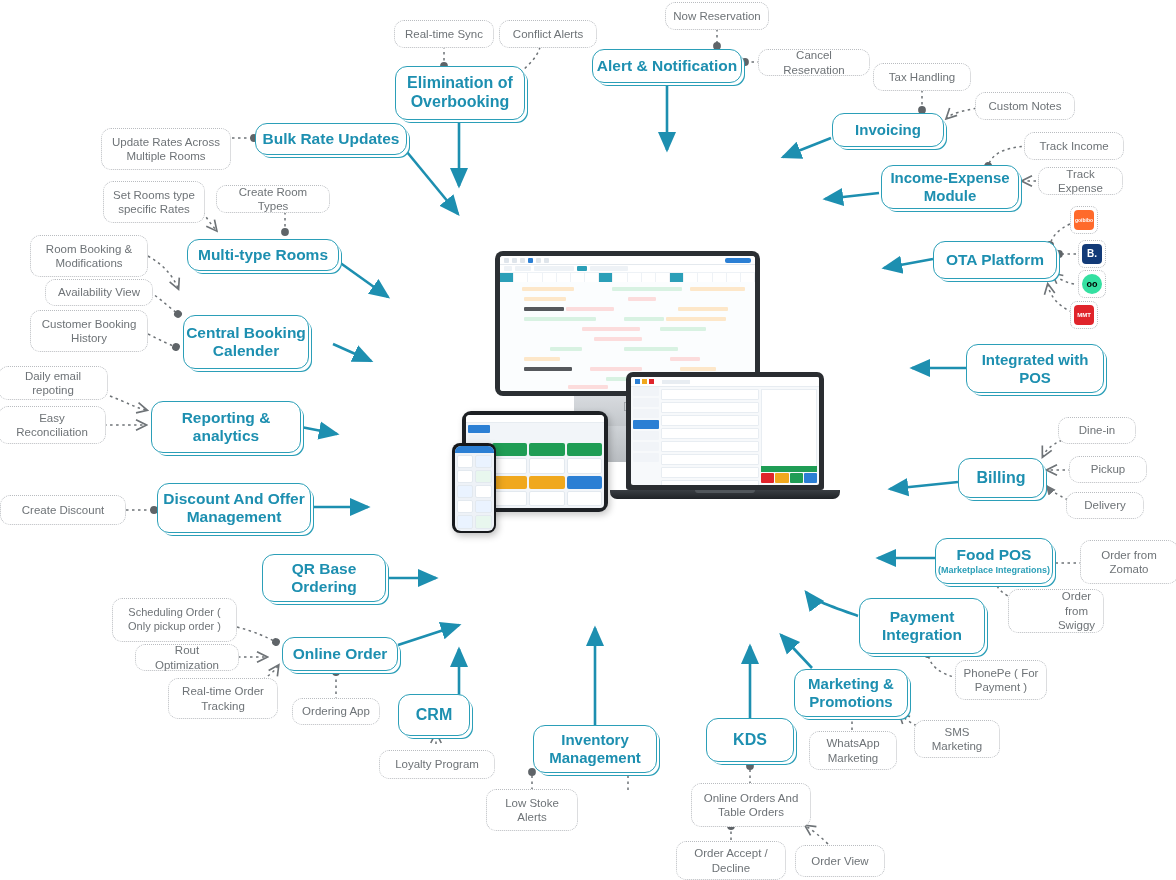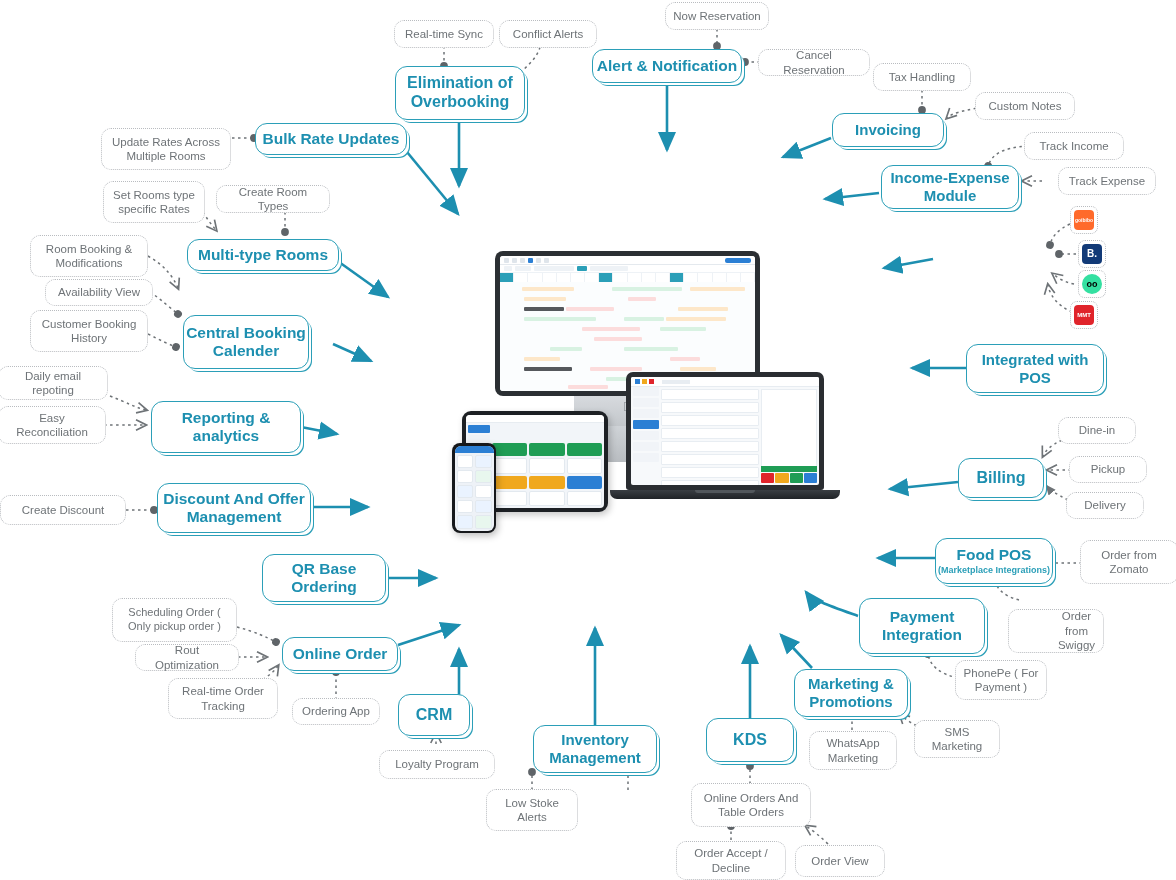--- a/index.html
+++ b/index.html
@@ -488,21 +488,21 @@
     </div>
   <div class="leaf" style="left:975px;top:92px;width:100px;height:28px;">
       <span>Custom Notes</span>
     </div>
   <div class="leaf" style="left:101px;top:117px;width:130px;height:42px;margin-top:11px;">
       <span>Update Rates Across Multiple Rooms</span>
     </div>
   <div class="leaf" style="left:1024px;top:132px;width:100px;height:28px;">
       <span>Track Income</span>
     </div>
-  <div class="leaf" style="left:1038px;top:167px;width:98px;height:28px;margin-left:20px;">
+  <div class="leaf" style="left:1038px;top:167px;width:85px;height:28px;">
       <span>Track Expense</span>
     </div>
   <div class="leaf" style="left:103px;top:181px;width:102px;height:42px;">
       <span>Set Rooms type specific Rates</span>
     </div>
   <div class="leaf" style="left:216px;top:185px;width:114px;height:28px;">
       <span>Create Room Types</span>
     </div>
   <div class="leaf" style="left:30px;top:235px;width:118px;height:42px;">
       <span>Room Booking &amp; Modifications</span>
@@ -527,21 +527,21 @@
     </div>
   <div class="leaf" style="left:1069px;top:456px;width:78px;height:27px;">
       <span>Pickup</span>
     </div>
   <div class="leaf" style="left:1066px;top:492px;width:78px;height:27px;">
       <span>Delivery</span>
     </div>
   <div class="leaf" style="left:1080px;top:540px;width:98px;height:44px;">
       <span>Order from Zomato</span>
     </div>
-  <div class="leaf" style="left:1008px;top:609px;width:96px;height:44px;padding-left:47px;">
+  <div class="leaf" style="left:1008px;top:589px;width:96px;height:44px;padding-left:47px;">
       <span>Order from Swiggy</span>
     </div>
   <div class="leaf" style="left:955px;top:660px;width:92px;height:40px;">
       <span>PhonePe ( For Payment )</span>
     </div>
   <div class="leaf" style="left:112px;top:598px;width:125px;height:44px; font-size:11px;">
       <span>Scheduling Order ( Only pickup order )</span>
     </div>
   <div class="leaf" style="left:135px;top:644px;width:104px;height:27px;">
       <span>Rout Optimization</span>
@@ -604,20 +604,23 @@
   </div>
 
   <div class="node" style="left:881px;top:165px;width:138px;height:44px;font-size:15px;">
     <span class="lbl">Income-Expense Module</span>
   </div>
 
   <div class="node" style="left:187px;top:239px;width:152px;height:32px;font-size:15.5px;">
     <span class="lbl">Multi-type Rooms</span>
   </div>
 
+  <div class="node" style="left:933px;top:241px;width:124px;height:38px;font-size:15.5px;">
+    <span class="lbl">OTA Platform</span>
+  </div>
 
   <div class="node" style="left:183px;top:315px;width:126px;height:54px;font-size:15.5px;">
     <span class="lbl">Central Booking Calender</span>
   </div>
 
   <div class="node" style="left:966px;top:344px;width:138px;height:49px;font-size:15px;">
     <span class="lbl">Integrated with POS</span>
   </div>
 
   <div class="node" style="left:151px;top:401px;width:150px;height:52px;font-size:15.5px;">

